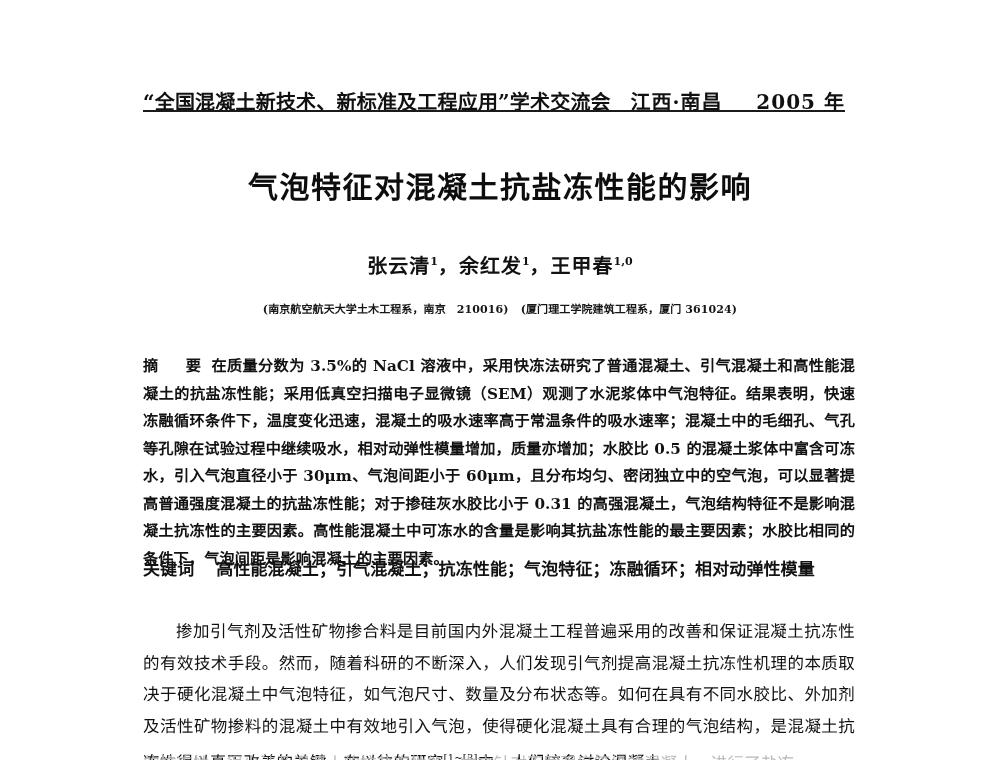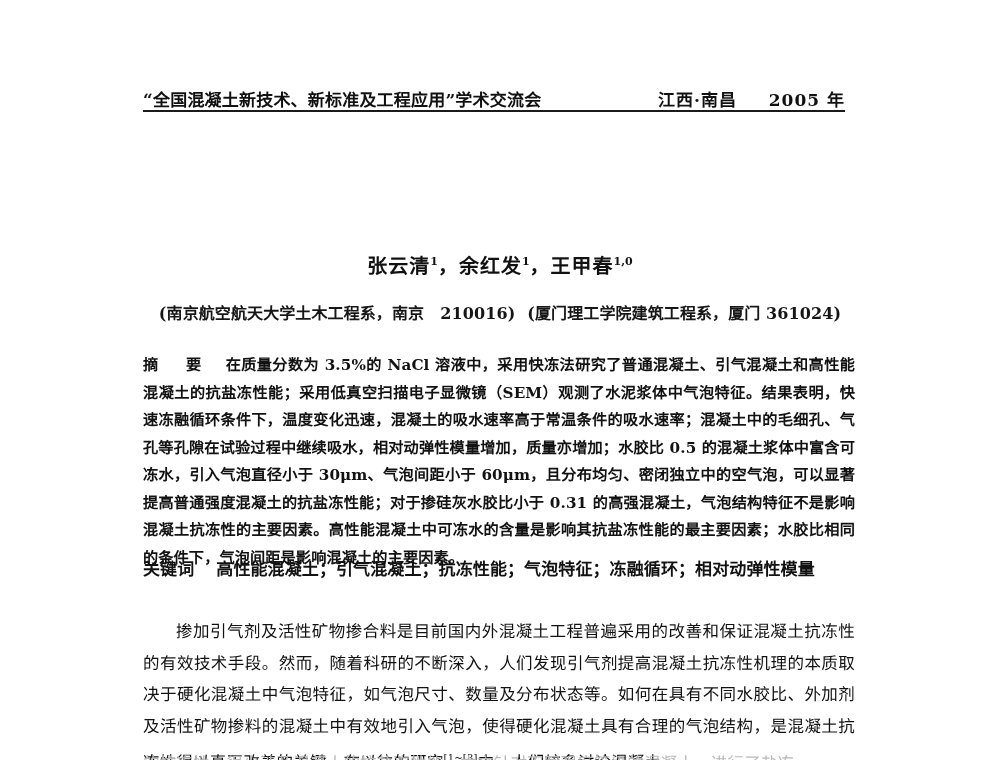--- a/index.html
+++ b/index.html
@@ -25,21 +25,21 @@
 
   
   .runhead {
     position: absolute;
     left: 143px;
     top: 86px;
     width: 702px;
     display: flex;
     justify-content: space-between;
     align-items: baseline;
-    font-size: 17px;
+    font-size: 20px;
     font-weight: bold;
     letter-spacing: 0.2px;
     color: #111;
   }
   .runhead .left { white-space: nowrap; }
   .runhead .right { white-space: nowrap; letter-spacing: 1px; }
   .runhead .right .yr { font-family: "DejaVu Serif", serif; }
   .headrule {
     position: absolute;
     left: 143px;
@@ -77,21 +77,21 @@
     font-weight: bold;
     vertical-align: super;
     letter-spacing: 0;
   }
   .affil {
     position: absolute;
     left: 0;
     top: 300px;
     width: 1000px;
     text-align: center;
-    font-size: 16px;
+    font-size: 11px;
     font-weight: bold;
     letter-spacing: 0.1px;
     color: #161616;
   }
   .affil .gap { display: inline-block; width: 12px; }
 
   
   .abstract {
     position: absolute;
     left: 143px;
@@ -101,21 +101,21 @@
     font-weight: bold;
     line-height: 27.5px;
     text-align: justify;
     text-justify: inter-character;
     letter-spacing: 0.1px;
     color: #121212;
   }
   .abstract .lbl {
     font-weight: bold;
     letter-spacing: 6px;
-    margin-right: 14px;
+    font-family: Liberation Serif, serif;
   }
   .abstract .lead { display: inline-block; width: 4px; }
 
   .keywords {
     position: absolute;
     left: 143px;
     top: 556px;
     width: 712px;
     font-size: 17px;
     font-weight: bold;
@@ -172,20 +172,21 @@
   <div class="runhead">
     <span class="left">“全国混凝土新技术、新标准及工程应用”学术交流会</span>
     <span class="right">
       <span>江西·南昌</span>
       <span style="display:inline-block;width:18px"></span>
       <span class="yr">2005 年</span>
     </span>
   </div>
   <div class="headrule"></div>
 
+  <div class="doc-title">气泡特征对混凝土抗盐冻性能的影响</div>
 
   <div class="authors">
     <span>张云清</span><sup>1</sup><span>，</span><span>余红发</span><sup>1</sup><span>，</span><span>王甲春</span><sup>1,0</sup>
   </div>
 
   <div class="affil">
     <span>(南京航空航天大学土木工程系，南京　210016)</span><span class="gap"></span><span>(厦门理工学院建筑工程系，厦门 361024)</span>
   </div>
 
   <div class="abstract">

